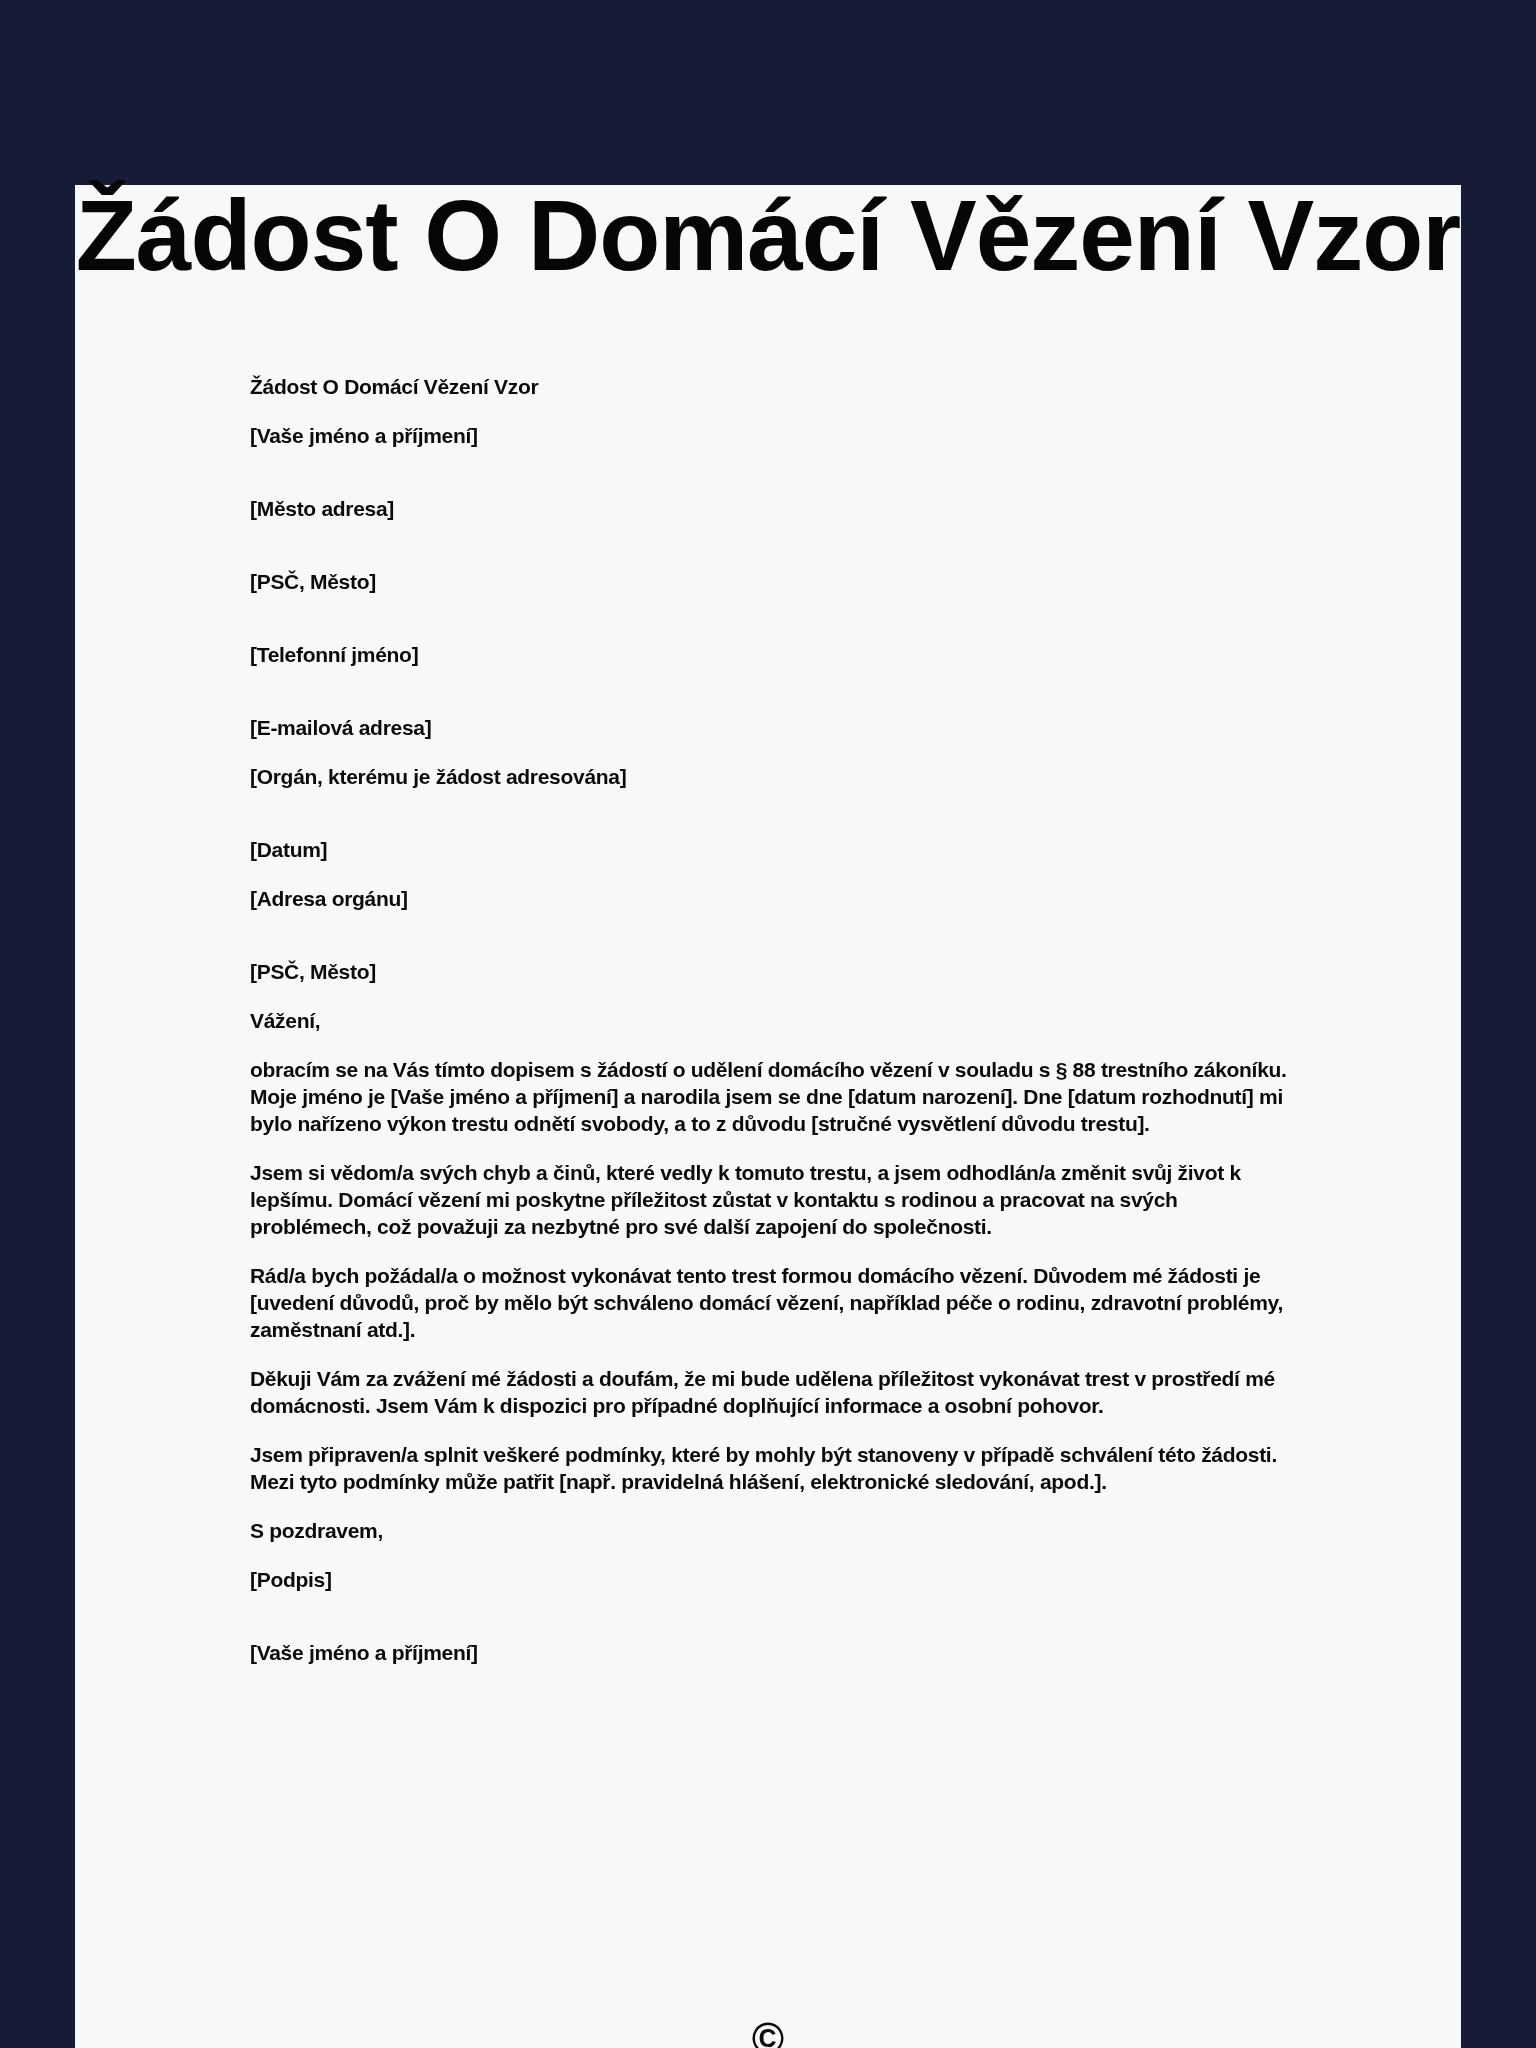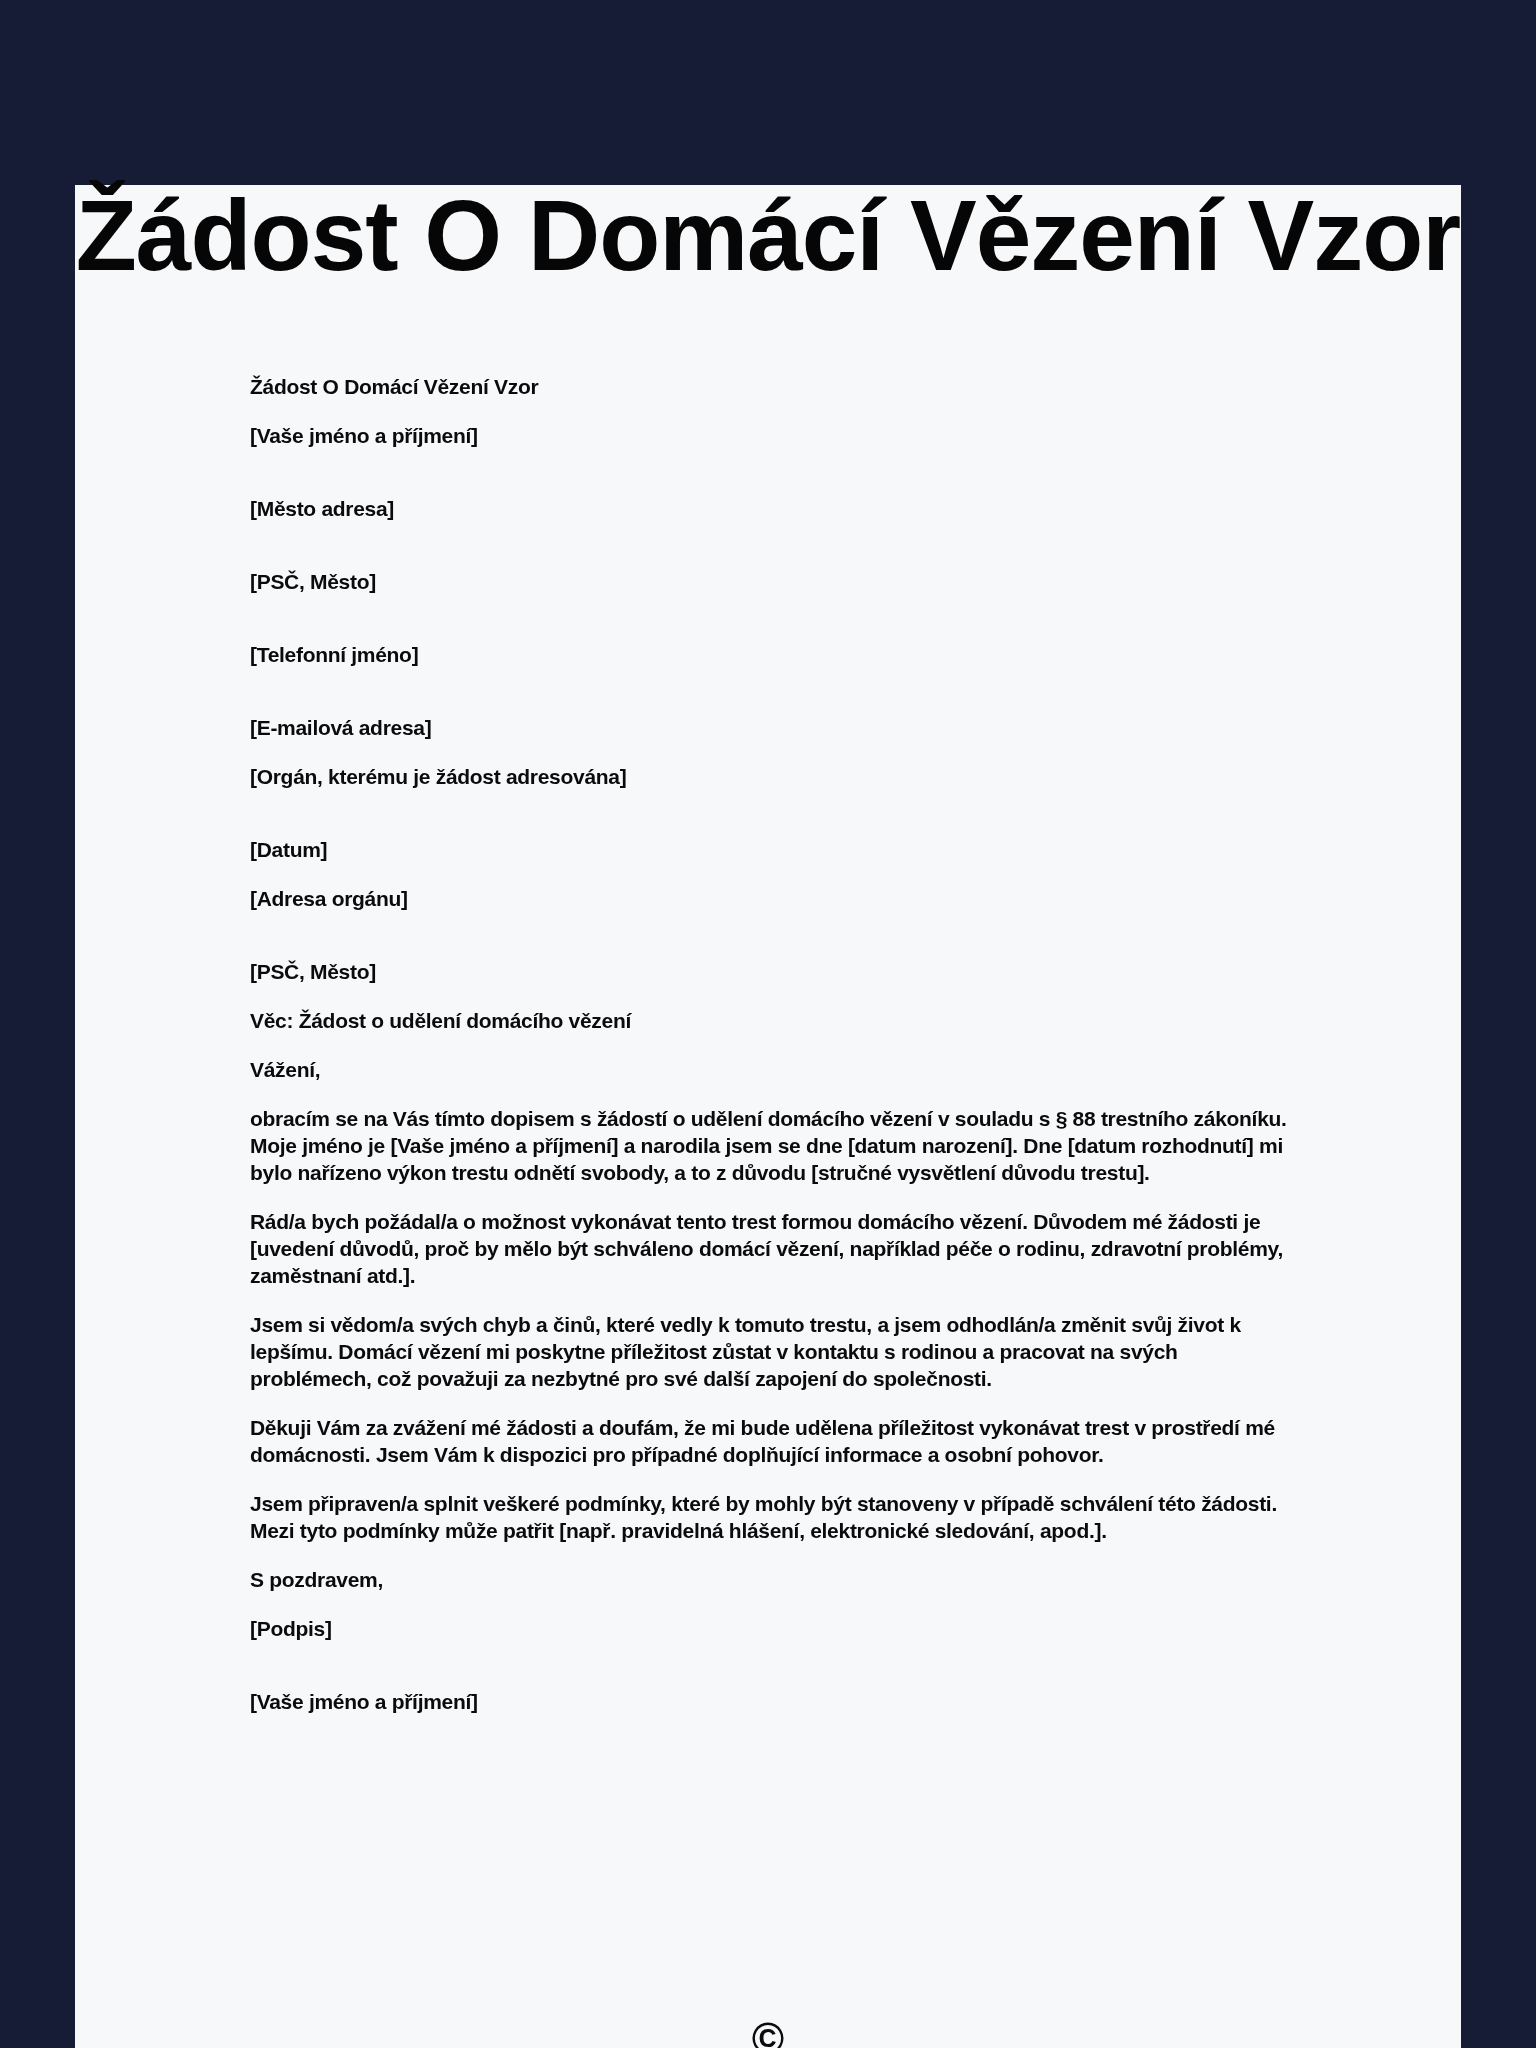--- a/index.html
+++ b/index.html
@@ -69,31 +69,30 @@
       <p class="line">Žádost O Domácí Vězení Vzor</p>
       <p class="line gap-large">[Vaše jméno a příjmení]</p>
       <p class="line gap-large">[Město adresa]</p>
       <p class="line gap-large">[PSČ, Město]</p>
       <p class="line gap-large">[Telefonní jméno]</p>
       <p class="line">[E-mailová adresa]</p>
       <p class="line gap-large">[Orgán, kterému je žádost adresována]</p>
       <p class="line">[Datum]</p>
       <p class="line gap-large">[Adresa orgánu]</p>
       <p class="line">[PSČ, Město]</p>
-      <p class="line">Věc: Žádost o udělení domácího vězení</p>
       <p class="line">Vážení,</p>
       <p class="line">obracím se na Vás tímto dopisem s žádostí o udělení domácího vězení v souladu s § 88 trestního zákoníku.
 Moje jméno je [Vaše jméno a příjmení] a narodila jsem se dne [datum narození]. Dne [datum rozhodnutí] mi
 bylo nařízeno výkon trestu odnětí svobody, a to z důvodu [stručné vysvětlení důvodu trestu].</p>
+      <p class="line">Jsem si vědom/a svých chyb a činů, které vedly k tomuto trestu, a jsem odhodlán/a změnit svůj život k
+lepšímu. Domácí vězení mi poskytne příležitost zůstat v kontaktu s rodinou a pracovat na svých
+problémech, což považuji za nezbytné pro své další zapojení do společnosti.</p>
       <p class="line">Rád/a bych požádal/a o možnost vykonávat tento trest formou domácího vězení. Důvodem mé žádosti je
 [uvedení důvodů, proč by mělo být schváleno domácí vězení, například péče o rodinu, zdravotní problémy,
 zaměstnaní atd.].</p>
-      <p class="line">Jsem si vědom/a svých chyb a činů, které vedly k tomuto trestu, a jsem odhodlán/a změnit svůj život k
-lepšímu. Domácí vězení mi poskytne příležitost zůstat v kontaktu s rodinou a pracovat na svých
-problémech, což považuji za nezbytné pro své další zapojení do společnosti.</p>
       <p class="line">Děkuji Vám za zvážení mé žádosti a doufám, že mi bude udělena příležitost vykonávat trest v prostředí mé
 domácnosti. Jsem Vám k dispozici pro případné doplňující informace a osobní pohovor.</p>
       <p class="line">Jsem připraven/a splnit veškeré podmínky, které by mohly být stanoveny v případě schválení této žádosti.
 Mezi tyto podmínky může patřit [např. pravidelná hlášení, elektronické sledování, apod.].</p>
       <p class="line">S pozdravem,</p>
       <p class="line gap-large">[Podpis]</p>
       <p class="line">[Vaše jméno a příjmení]</p>
     </div>
 
   <div class="footer-mark">©</div>

